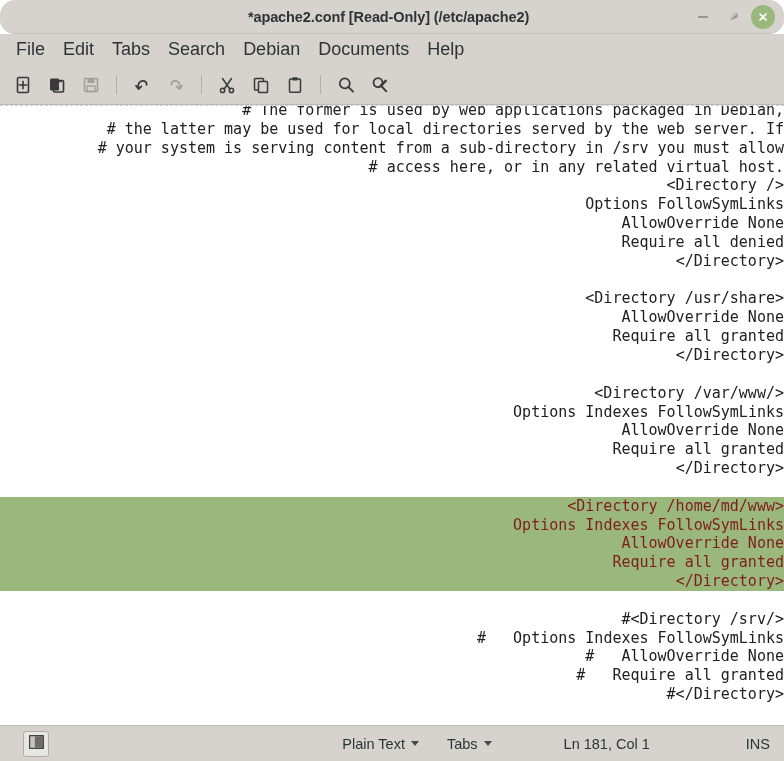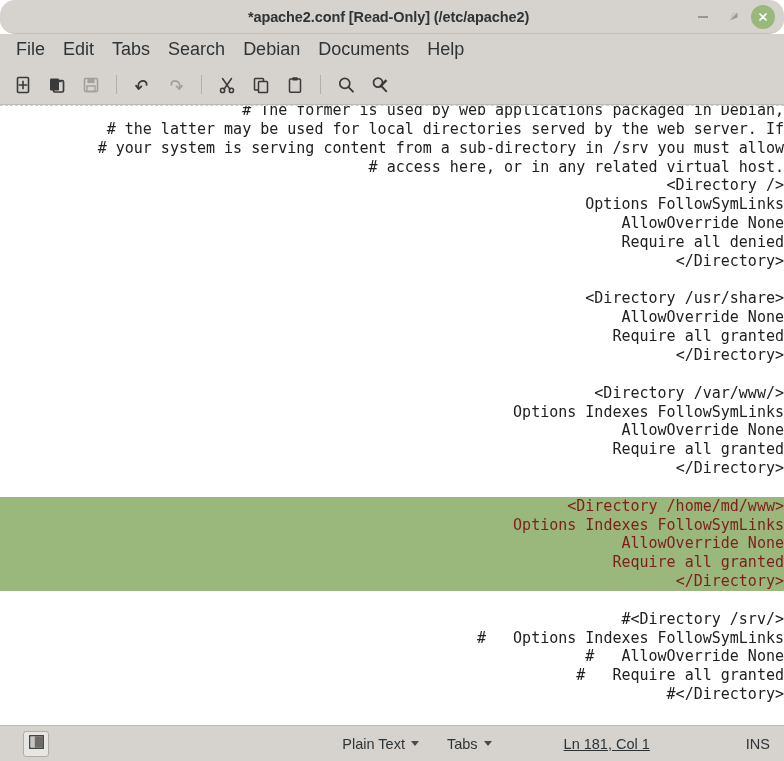--- a/index.html
+++ b/index.html
@@ -348,18 +348,18 @@
     <div class="sb-drop" style="margin-right:28px;">
       <span>Plain Text</span>
       <span class="caret"></span>
     </div>
 
     <div class="sb-drop" style="margin-right:72px;">
       <span>Tabs</span>
       <span class="caret"></span>
     </div>
 
-    <div class="sb-pos" style="margin-right:96px;text-decoration:underline;">Ln 181, Col 1</div>
+    <div class="sb-pos" style="margin-right:96px;">Ln 181, Col 1</div>
 
     <div class="sb-ins">INS</div>
   </div>
 
 </div>
 
 </body></html>

